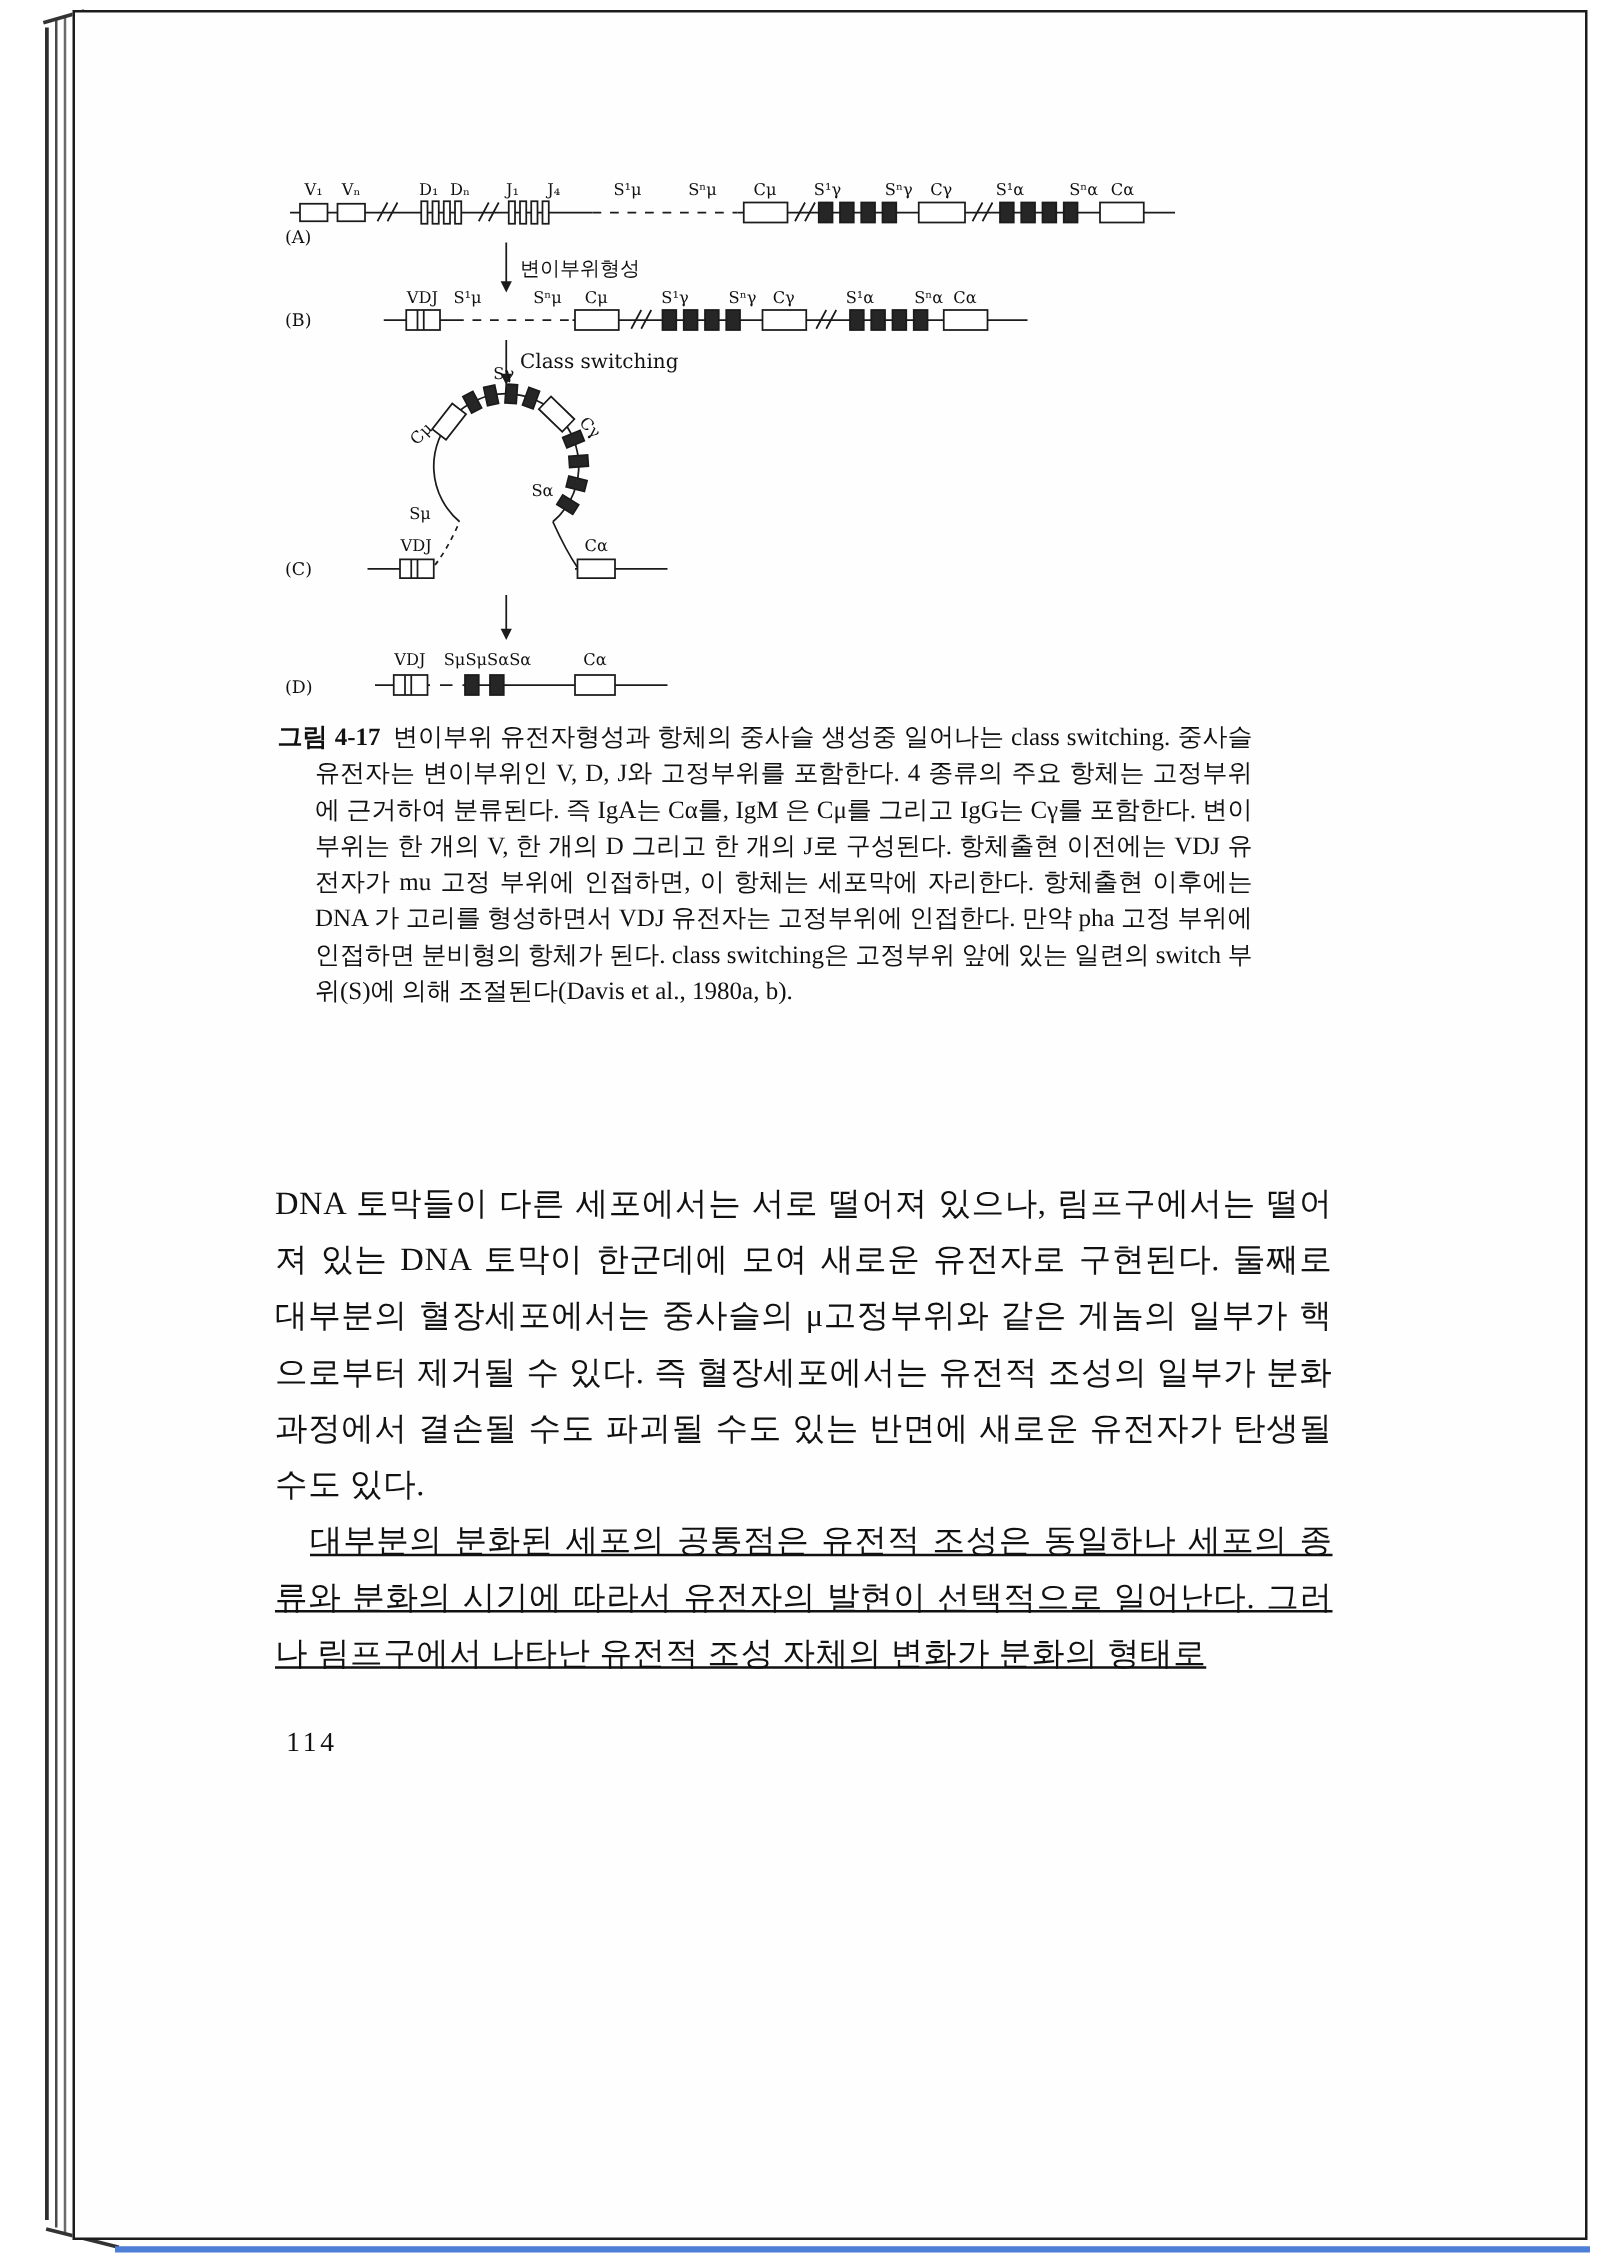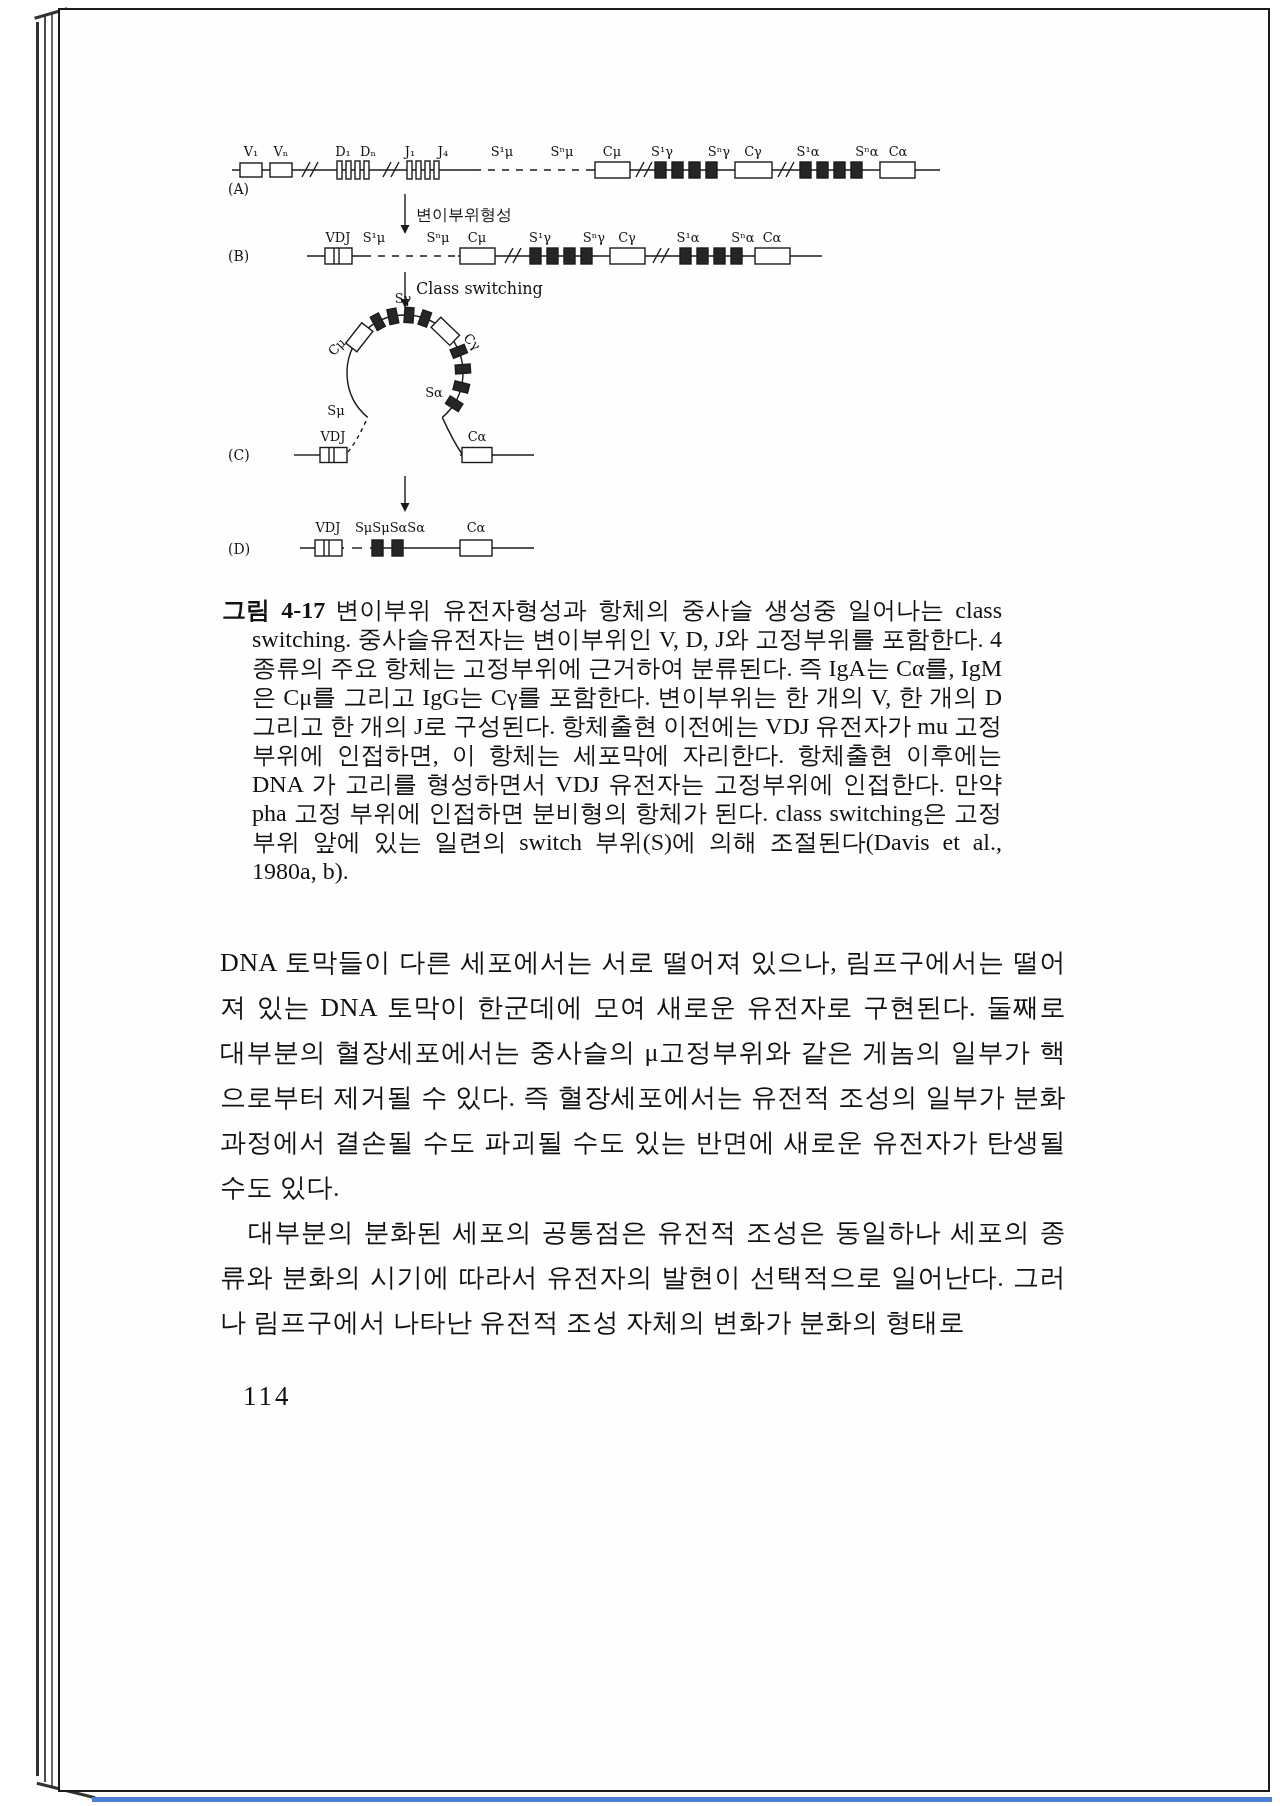--- a/index.html
+++ b/index.html
@@ -19,31 +19,31 @@
   .figure{position:absolute;left:222px;top:128px;}
   .figure text{fill:#111;stroke:none;font-family:"DejaVu Serif","Liberation Serif",serif;
                font-size:13px;text-anchor:middle;}
   .figure text.ta-start{text-anchor:start;}
   .figure text.kr{font-size:16px;}
   .figure text.tag{font-size:14px;text-anchor:start;}
   .fg{stroke:#1b1b1b;fill:none;stroke-width:1.4;}
   .wh{fill:#ffffff;}
   .dk{fill:#262626;}
   
-  .caption{position:absolute;left:222px;top:596px;width:750px;
-           font-size:24px;line-height:29px;text-align:justify;
+  .caption{position:absolute;left:222px;top:576px;width:750px;
+           font-size:20px;line-height:29px;text-align:justify;
            padding-left:30px;text-indent:-30px;}
   .cap-label{font-weight:bold;margin-right:10px;}
   
   .body-text{position:absolute;left:220px;top:940px;width:846px;
              font-size:26px;line-height:45px;text-align:justify;letter-spacing:0.5px;}
   .body-text p{margin:0;}
-  .body-text p.indent{text-indent:28px;}
-  
-  .page-number{position:absolute;left:243px;top:1381px;font-size:27px;letter-spacing:3px;}
+  .body-text p.indent{text-indent:28px;text-decoration:underline;}
+  
+  .page-number{position:absolute;left:229px;top:1381px;font-size:22px;letter-spacing:3px;}
 </style>
 </head>
 <body>
 
 <div class="scan">
   <div class="stack-line stack1"></div>
   <div class="stack-line stack2"></div>
   <div class="stack-line stack3"></div>
   <div class="corner-tl"></div>
   <div class="corner-bl"></div>

